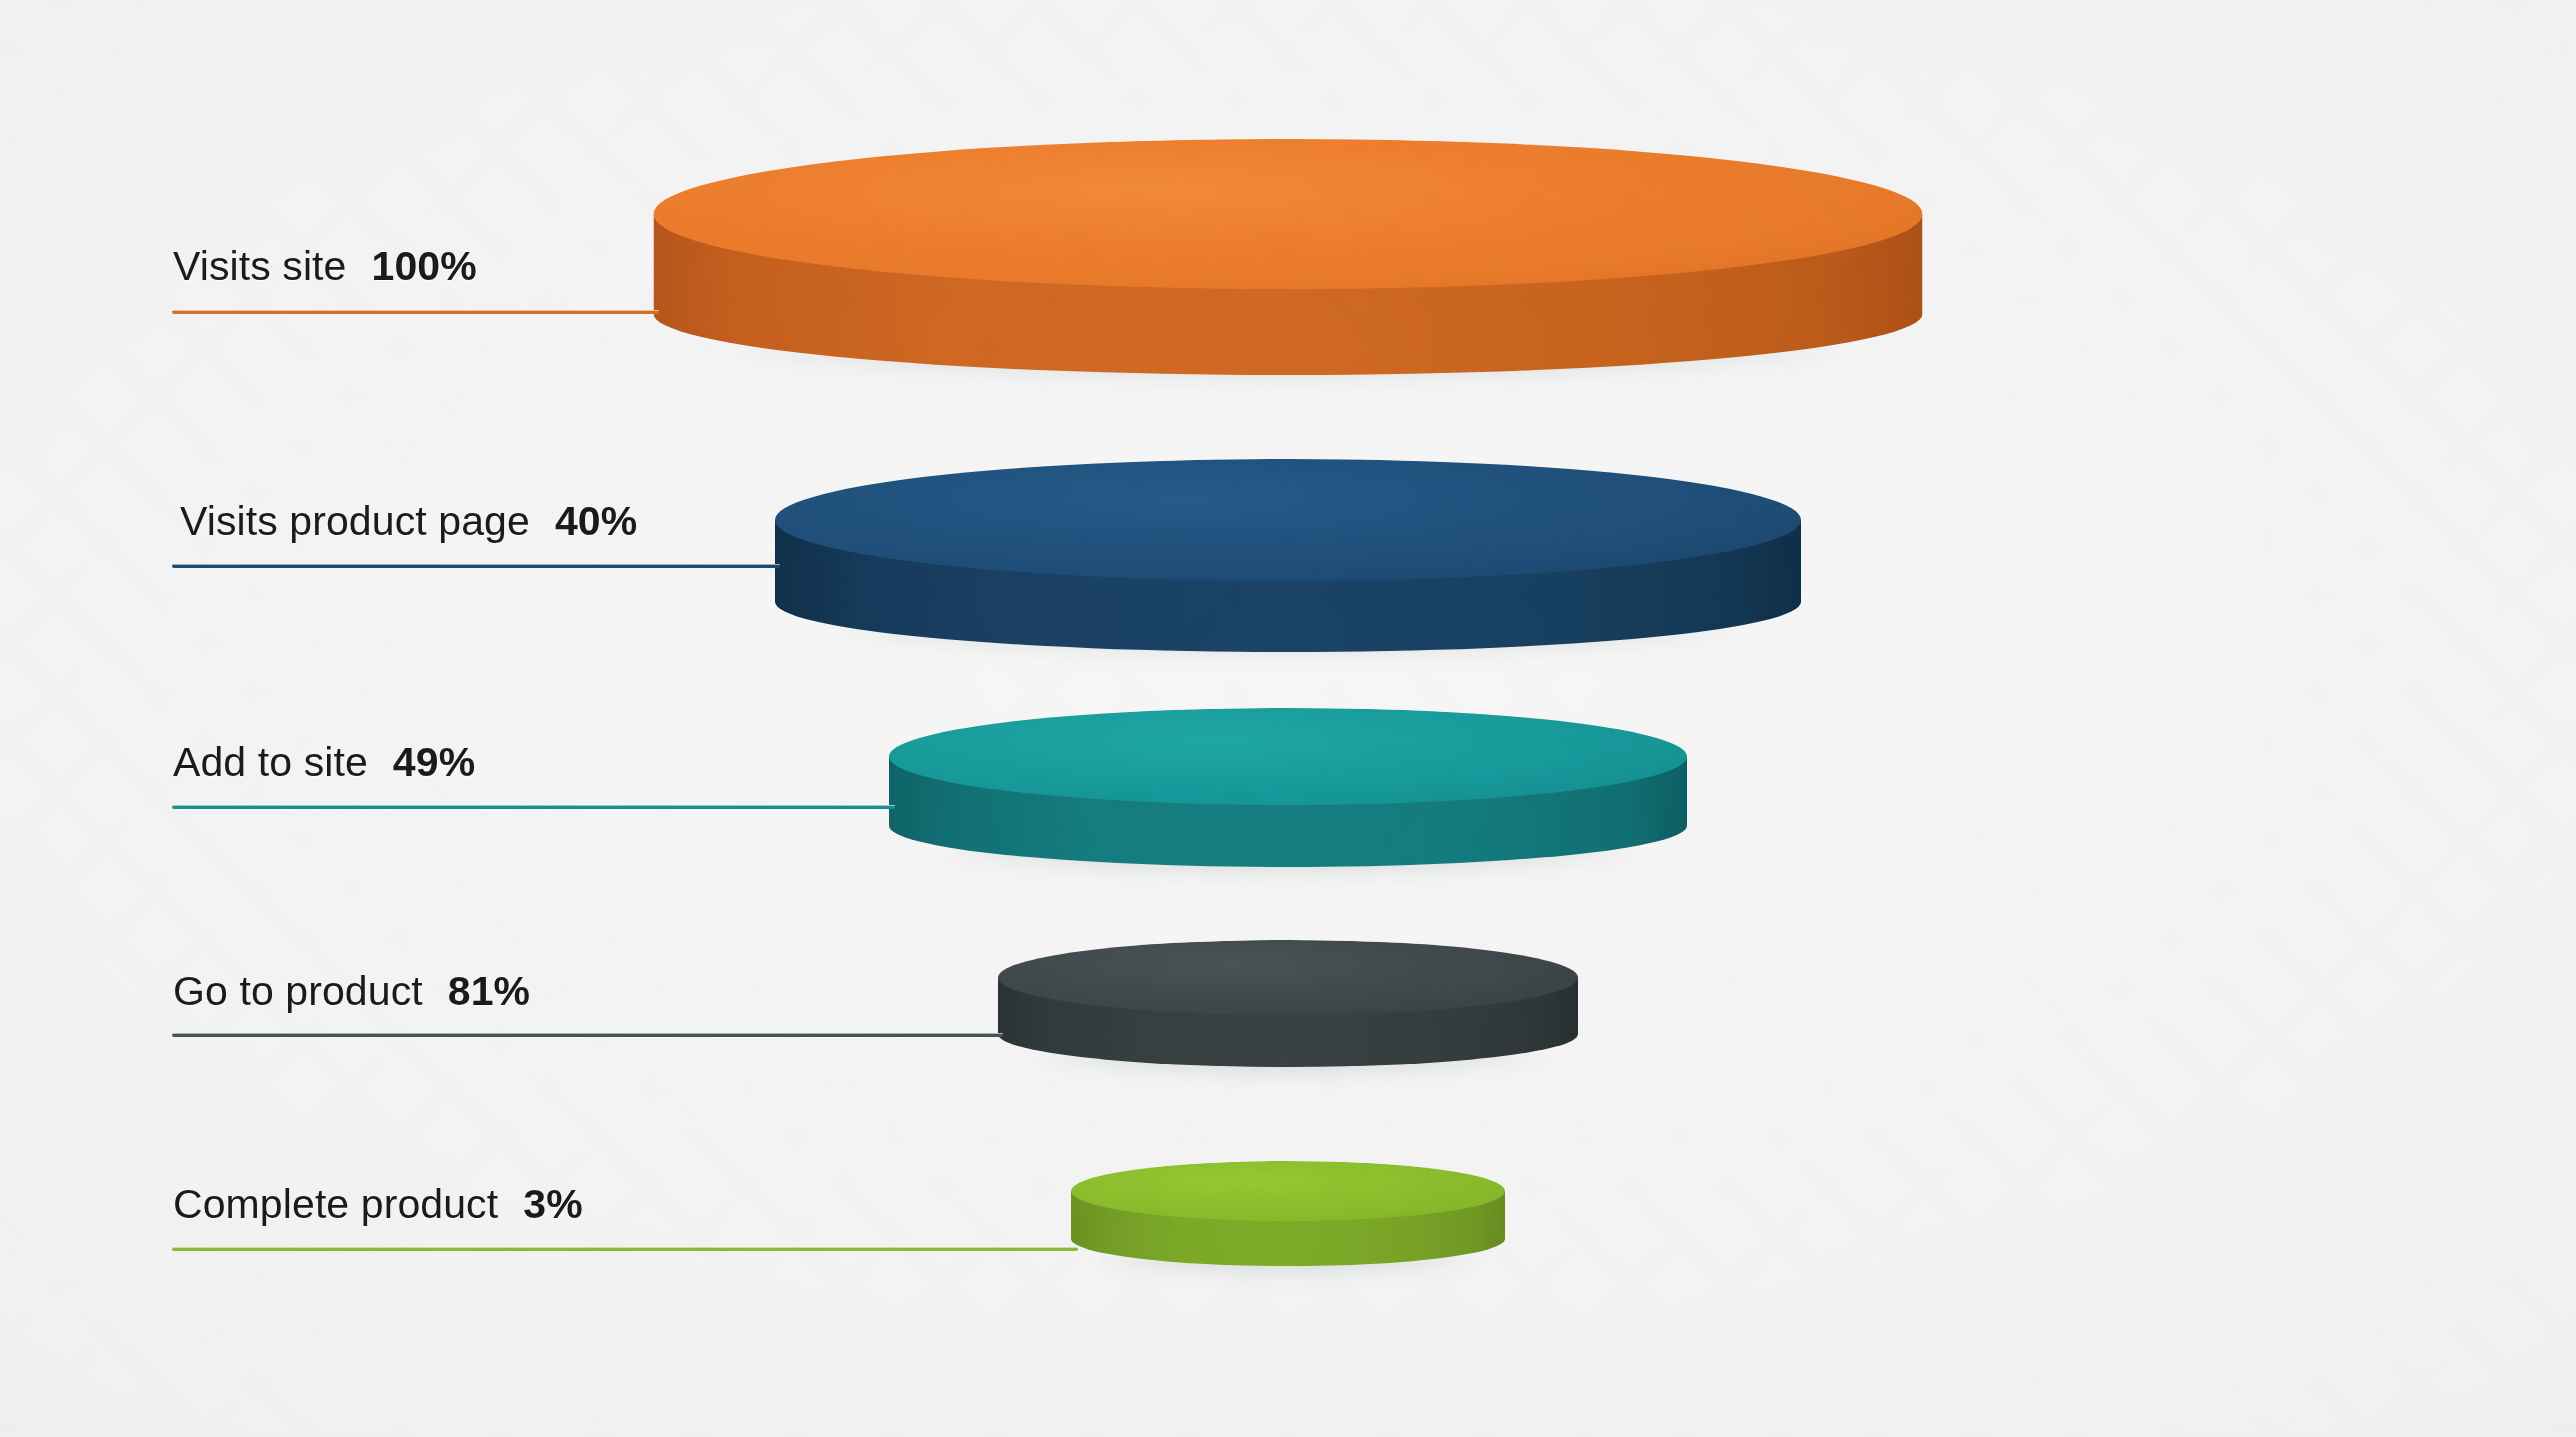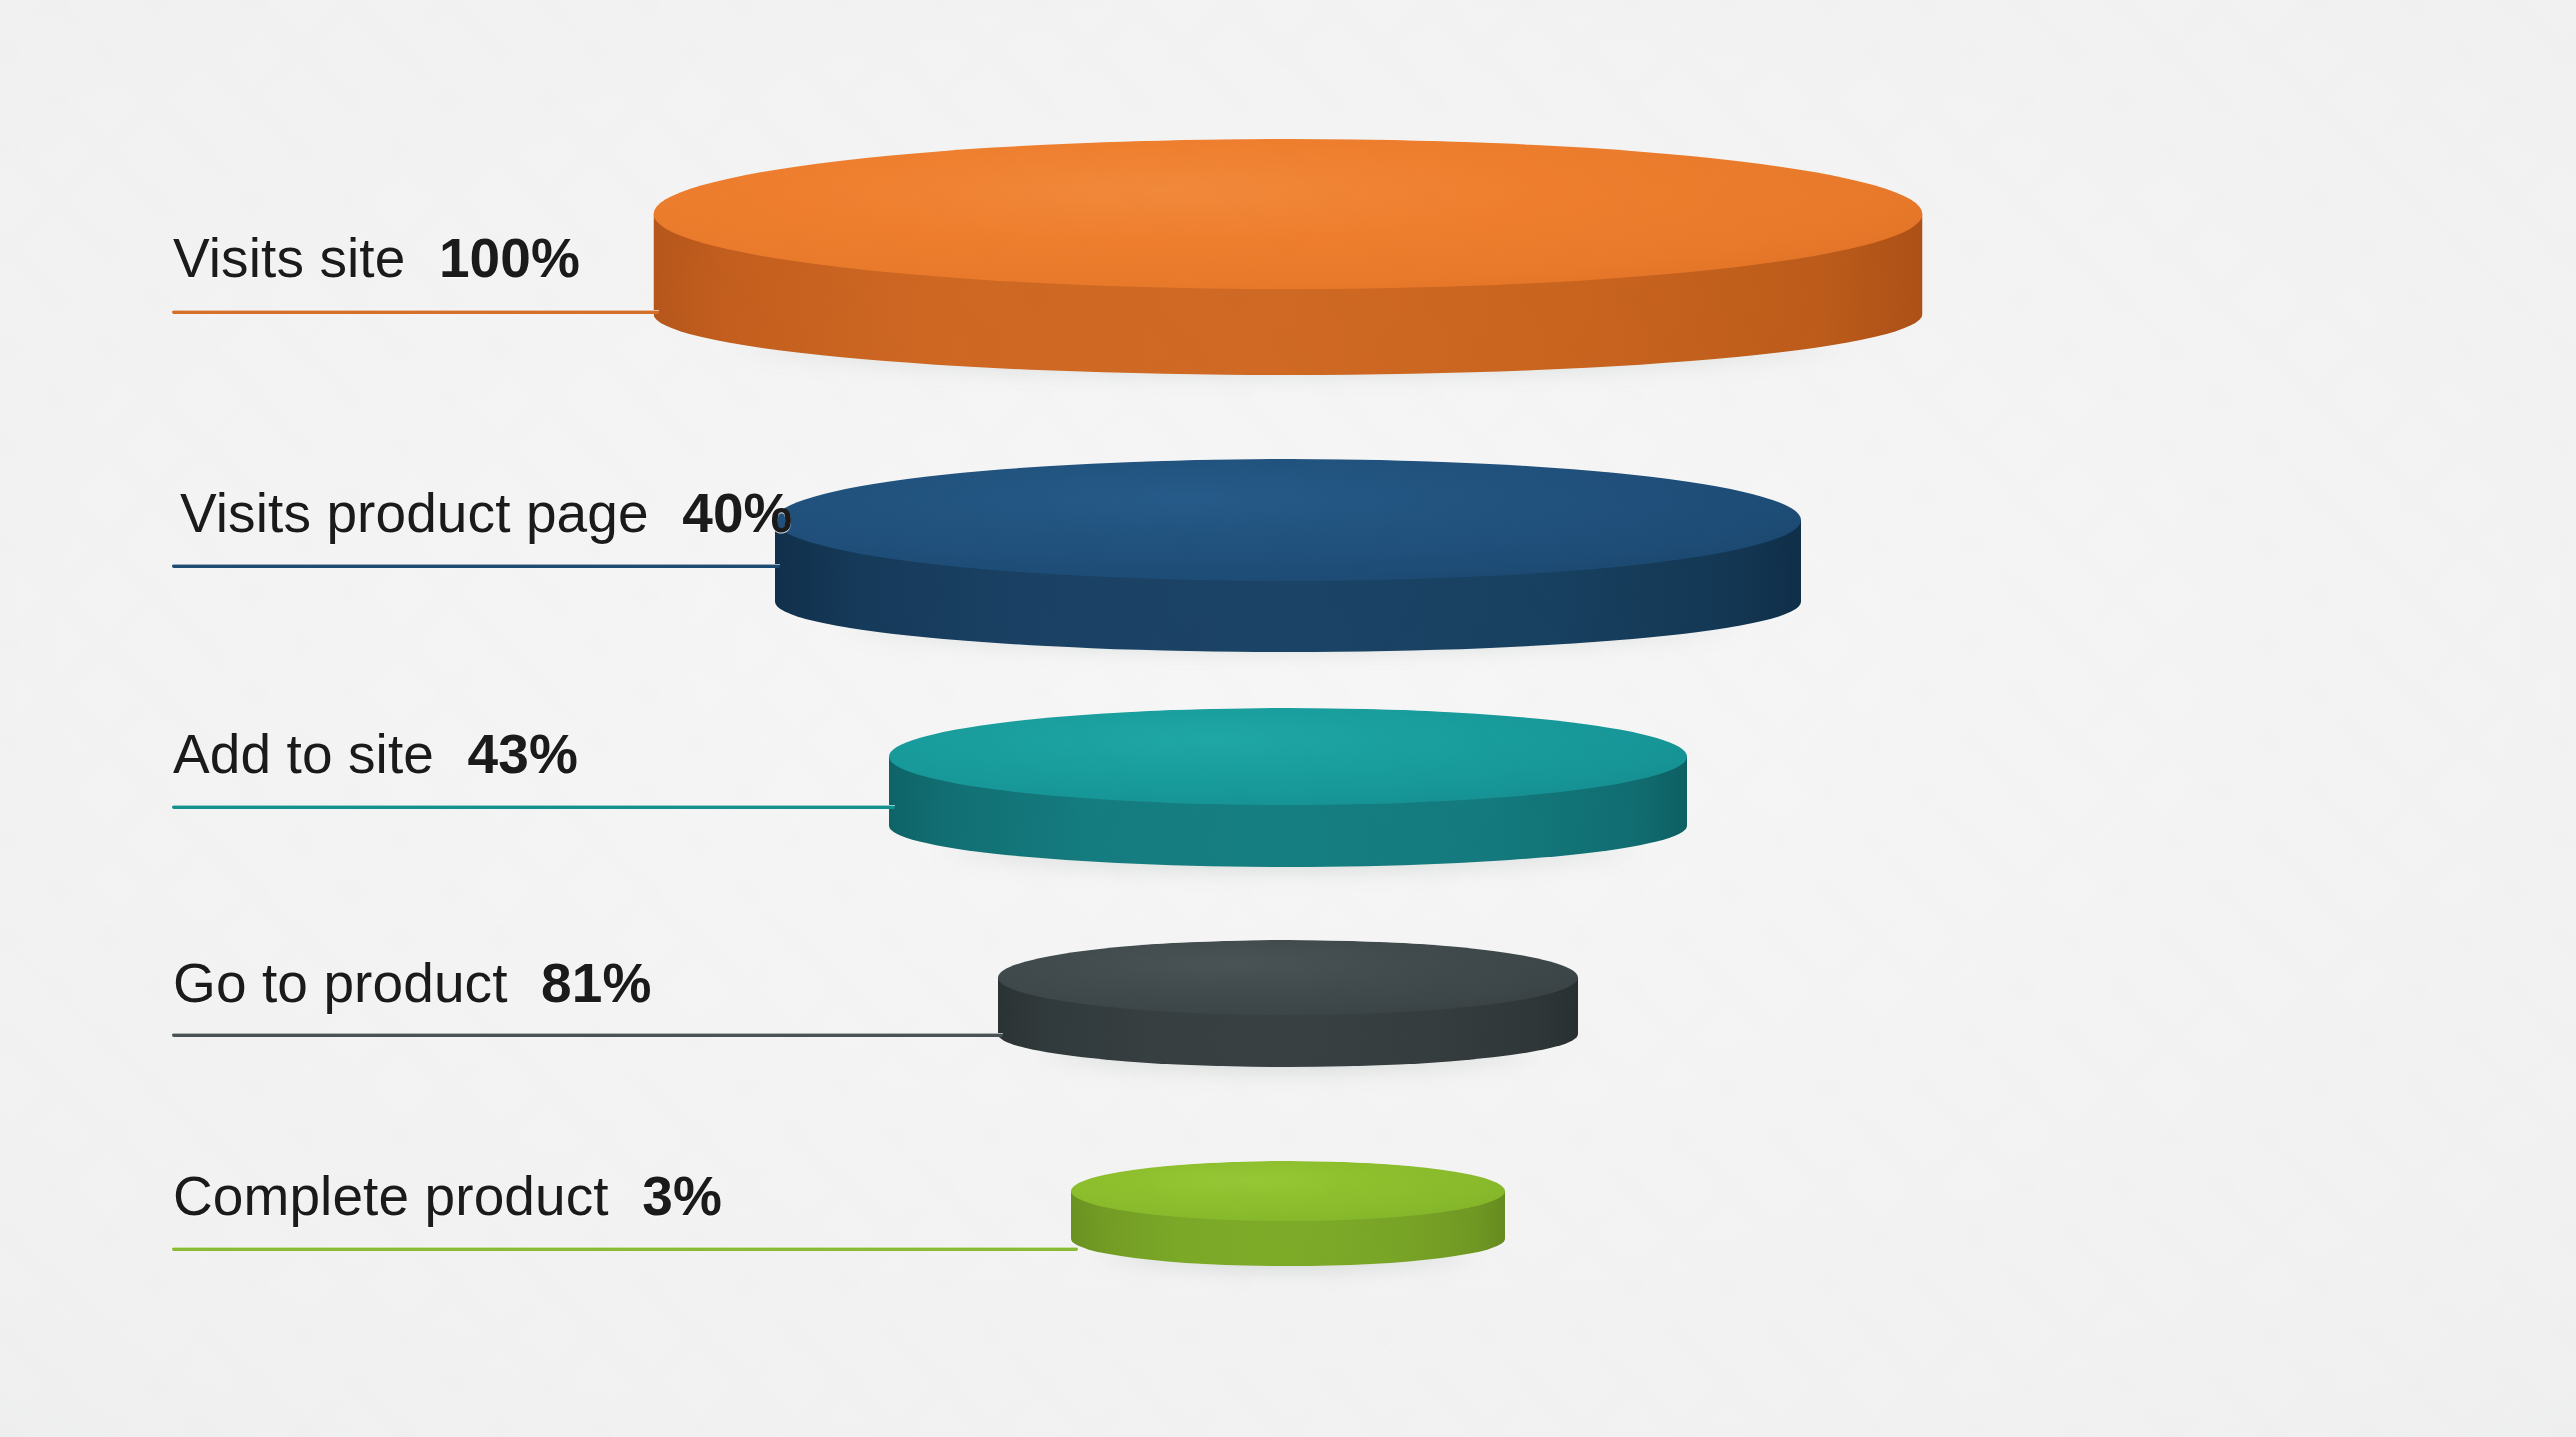--- a/index.html
+++ b/index.html
@@ -76,21 +76,21 @@
     background: radial-gradient(ellipse at 50% 50%, rgba(110,118,120,0.22) 0%, rgba(110,118,120,0.10) 55%, rgba(110,118,120,0) 75%);
     filter: blur(8.4px);
     z-index: 0;
   }
 
   
   .label {
     position: absolute;
     white-space: nowrap;
     color: #1b1b1b;
-    font-size: 55px;
+    font-size: 41px;
     letter-spacing: 0.1px;
     transform: translateY(-100%);
     text-shadow: 0 0.9px 0 rgba(255,255,255,.85);
   }
   .label .pct {
     font-weight: 700;
   }
 
   .leader {
     position: absolute;
@@ -163,21 +163,21 @@
                     background:linear-gradient(to right,
                       #0f6468 0%, #127074 8%, #157d80 26%, #167f82 50%,
                       #147a7d 76%, #116e72 93%, #0e6064 100%);"></div>
         <div class="top" style="height:97px;
                     background:radial-gradient(ellipse 78% 88% at 40% 32%,
                       #1fa8a6 0%, #1a9e9e 40%, #179698 74%, #158a8d 100%);"></div>
       </div>
     </div>
     <div class="label" style="left:173px; top:786px;">
       <span>Add to site</span>
-      <span class="pct" style="margin-left: 0.33em;">43%</span>
+      <span class="pct" style="margin-left: 0.33em;">49%</span>
     </div>
     <div class="leader" style="left:172px; top:805px; width:723px; background:#17918f;">
       <span class="hl"></span>
     </div>
   </div>
 
   <div class="stage">
     <div class="cyl" style="left:1288px; top:940px; width:580px; height:75px;">
       <div class="shadow" style="top:94px; height:43px;"></div>
       <div class="body" style="height:127px;">

